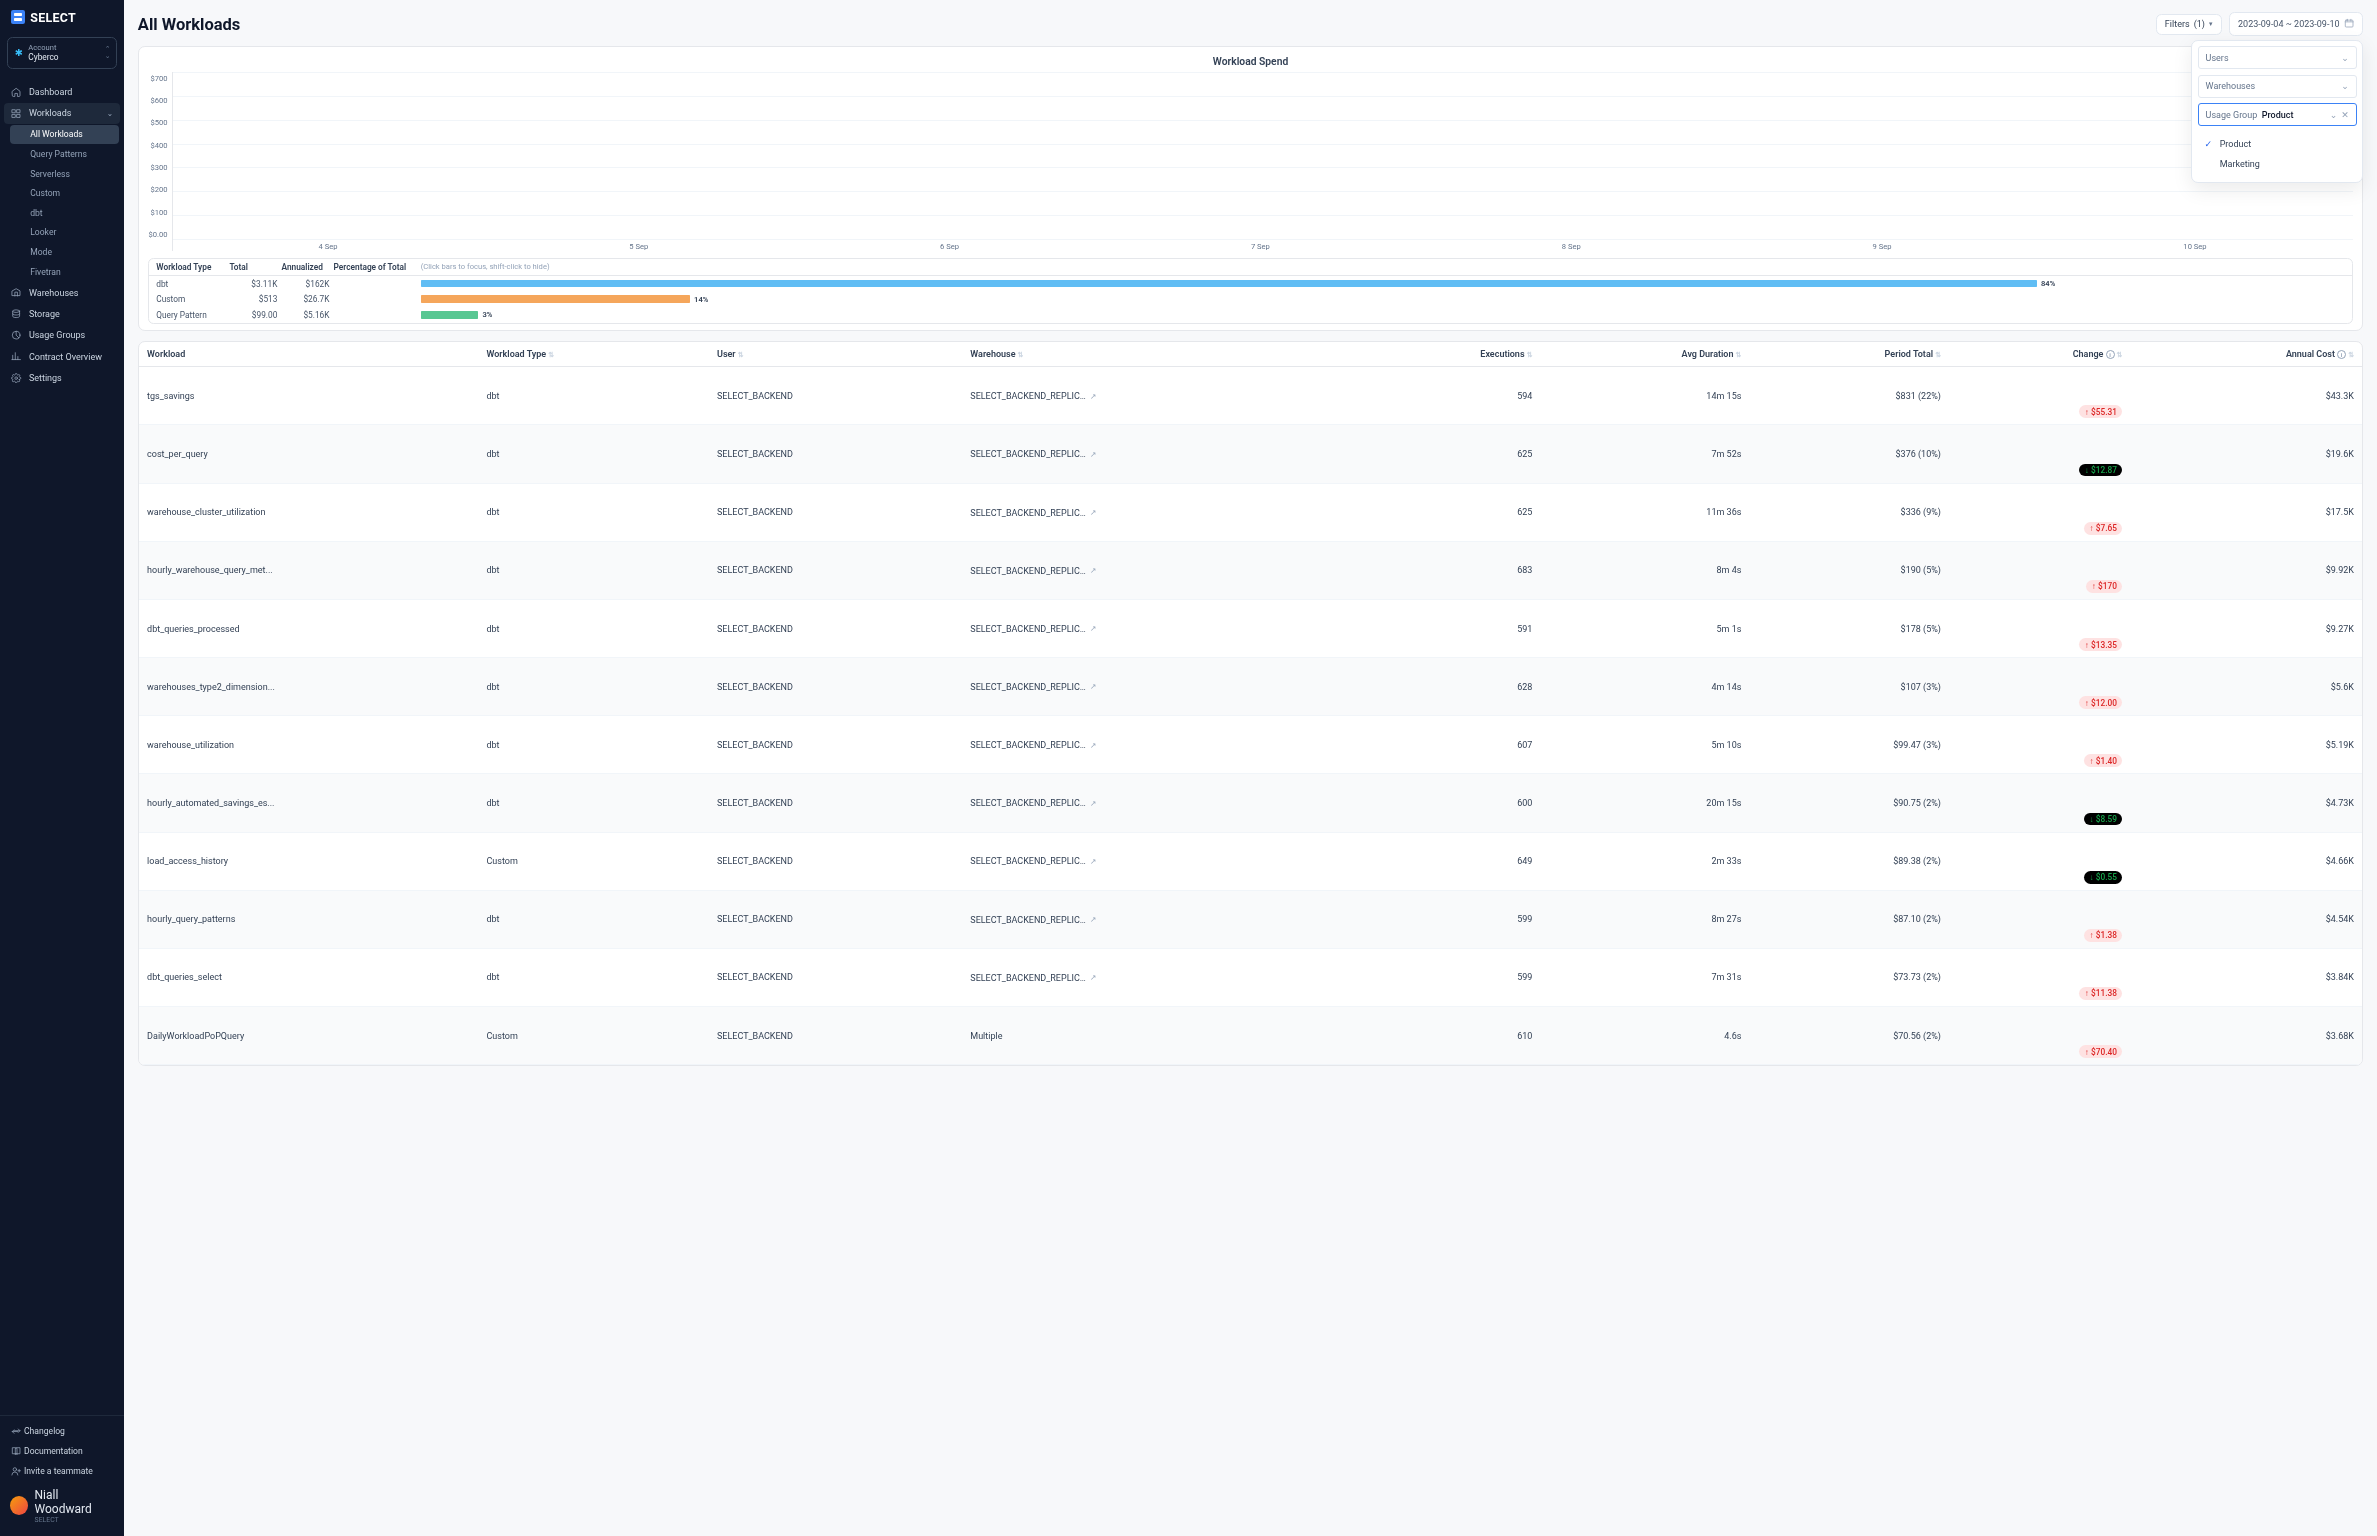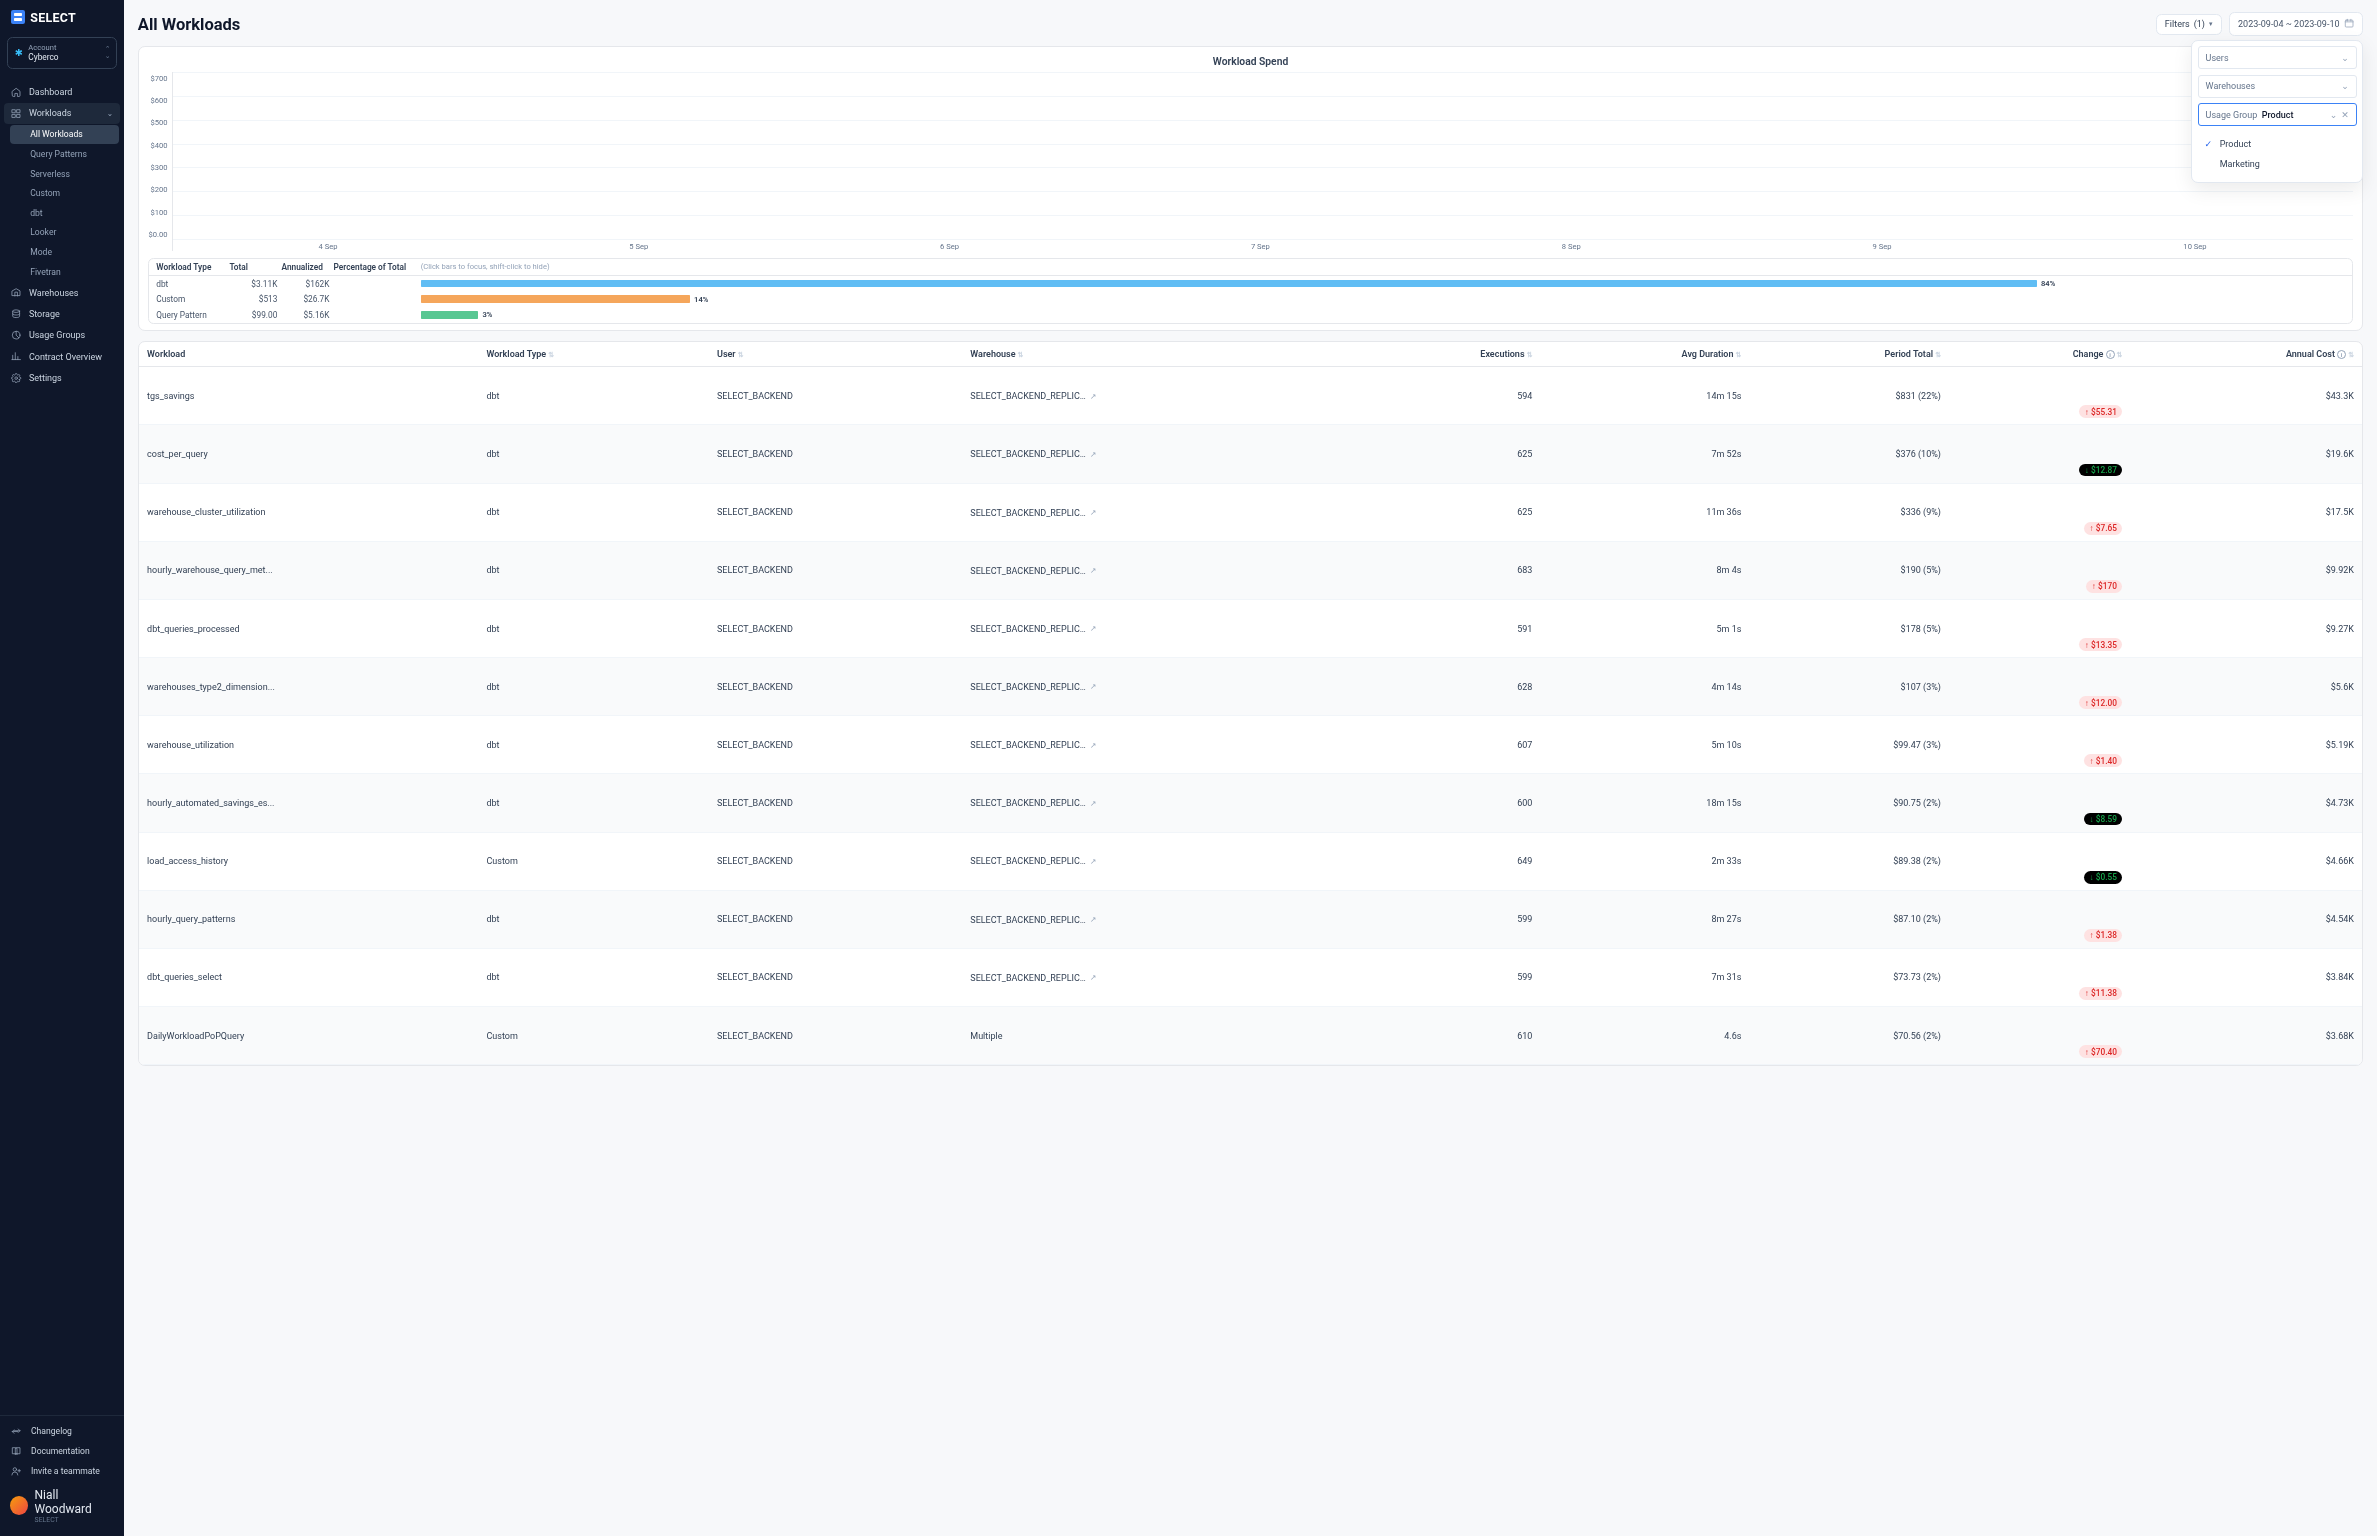--- a/index.html
+++ b/index.html
@@ -17,21 +17,21 @@
 .acct-chev { position: absolute; right: 5.5px; color: #64748b; font-size: 6.9px; line-height: 1; }
 .nav { flex: 1; overflow-y: auto; padding-top: 4.1px; }
 .nav-item { display: flex; align-items: center; gap: 6.9px; padding: 5.5px 11px; color: #cbd5e1; cursor: pointer; }
 .nav-item.expandable { justify-content: space-between; }
 .nav-item-left { display: flex; align-items: center; gap: 6.9px; }
 .nav-item.active { background: #1e293b; border-radius: 4.1px; margin: 0 4.1px; padding: 5.5px 6.9px; }
 .nav-sub { margin: 1.4px 5.5px 1.4px 9.6px; padding: 4.1px 8.3px 4.1px 20.6px; color: #94a3b8; cursor: pointer; border-radius: 4.1px; font-size: 8.6px; }
 .nav-sub.selected { background: #334155; color: #fff; }
 .nav-icon { width: 11px; display: inline-flex; justify-content: center; color: #94a3b8; }
 .nav-footer { border-top: 0.7px solid #1e293b; padding: 5.5px 0; }
-.nav-foot-item { display: flex; align-items: center; gap: 9px; padding: 4.8px 11px; color: #cbd5e1; cursor: pointer; font-size: 8.6px; }
+.nav-foot-item { display: flex; align-items: center; gap: 2px; padding: 4.8px 11px; color: #cbd5e1; cursor: pointer; font-size: 8.6px; }
 .user-row { display: flex; align-items: center; gap: 6.9px; padding: 6.9px 9.6px; }
 .avatar { width: 19px; height: 19px; border-radius: 50%; background: linear-gradient(135deg,#f59e0b,#ef4444); }
 .user-text { display: flex; flex-direction: column; }
 .user-name { font-size: 12px; color: #e2e8f0; }
 .user-org { font-size: 6.9px; color: #64748b; }
 
 .main { flex: 1; overflow-y: auto; padding: 12.4px 13.8px; }
 .header { display: flex; align-items: center; justify-content: space-between; margin-bottom: 9.6px; }
 .page-title { font-size: 16.5px; font-weight: 700; color: #0f172a; }
 .header-controls { display: flex; gap: 6.9px; align-items: center; position: relative; }
@@ -487,21 +487,21 @@
             <td class="right">$99.47 (3%)</td>
             <td class="right"><span class="badge up">↑ $1.40</span></td>
             <td class="right">$5.19K</td>
           </tr>
           <tr>
             <td class="wk-name">hourly_automated_savings_es...</td>
             <td>dbt</td>
             <td>SELECT_BACKEND</td>
             <td><span class="wh-cell">SELECT_BACKEND_REPLICA...</span><span class="ext-icon">↗</span></td>
             <td class="right">600</td>
-            <td class="right">18m 15s</td>
+            <td class="right">20m 15s</td>
             <td class="right">$90.75 (2%)</td>
             <td class="right"><span class="badge down">↓ $8.59</span></td>
             <td class="right">$4.73K</td>
           </tr>
           <tr>
             <td class="wk-name">load_access_history</td>
             <td>Custom</td>
             <td>SELECT_BACKEND</td>
             <td><span class="wh-cell">SELECT_BACKEND_REPLICA...</span><span class="ext-icon">↗</span></td>
             <td class="right">649</td>

